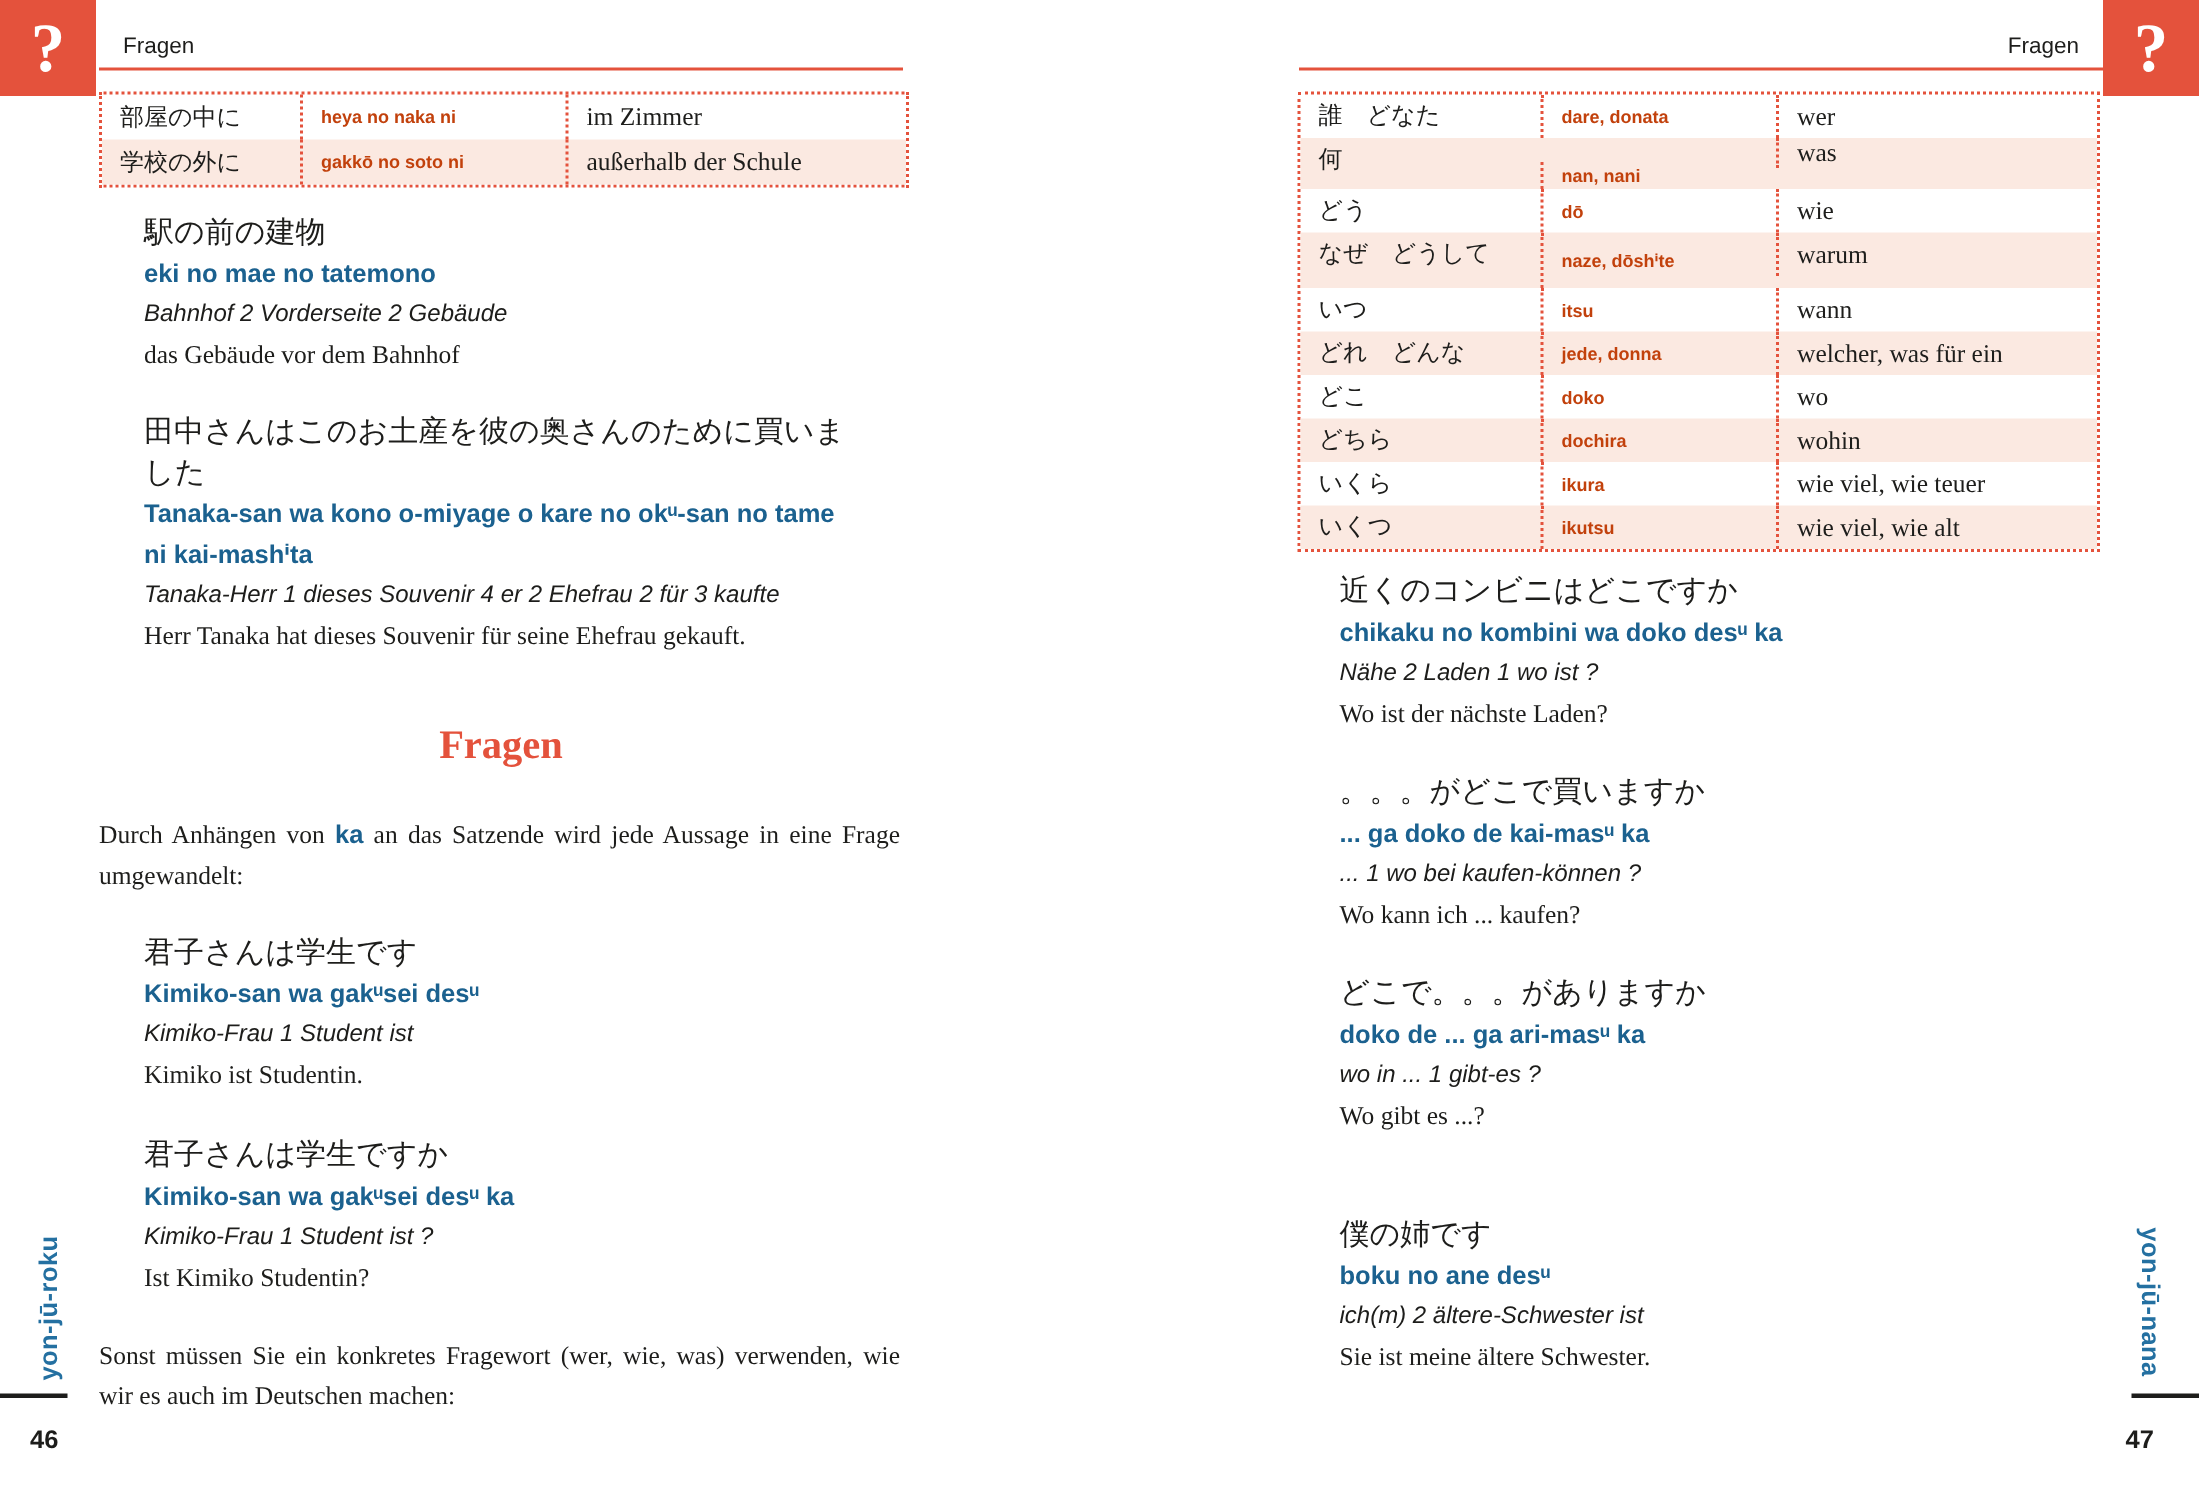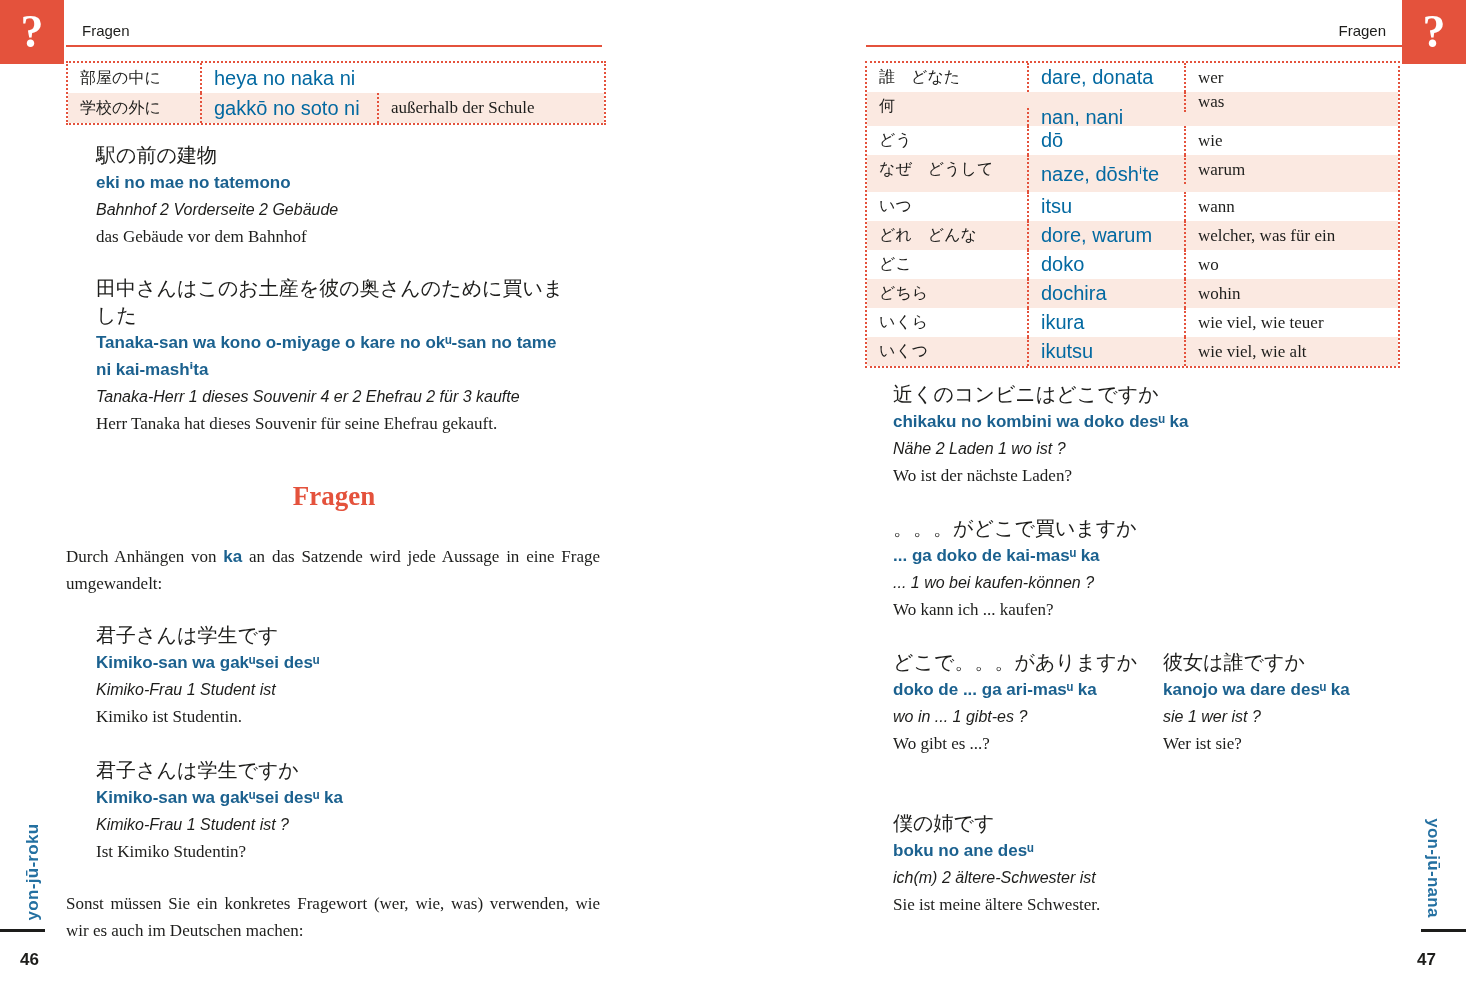--- a/index.html
+++ b/index.html
@@ -14,21 +14,21 @@
   .runhead{position:absolute;top:22px;font-size:15px;color:#1d1d1b;}
   .rule{position:absolute;top:45px;height:2px;background:#e4523c;}
 
   
   .tbl{position:absolute;border:2px dotted #e4523c;background:#ffffff;}
   .row{display:flex;}
   .row.alt{background:#fbe9e1;}
   .cell{display:flex;align-items:center;padding:0 12px;box-sizing:border-box;overflow:hidden;}
   .cell.c2,.cell.c3{border-left:2px dotted #e4523c;}
   .cell .jp-t{font-family:"Liberation Serif","DejaVu Serif",serif;font-size:16px;white-space:nowrap;}
-  .cell .ro-t{font-weight:normal;font-size:20px;color:#0369a1;white-space:nowrap;}
+  .cell .ro-t{font-weight:bold;font-size:12px;color:#c2410c;white-space:nowrap;}
   .cell .de-t{font-family:"Liberation Serif","DejaVu Serif",serif;font-size:17px;white-space:nowrap;}
 
   
   .block{position:absolute;}
   .block div{line-height:27px;}
   .jp{font-family:"Liberation Serif","DejaVu Serif",serif;font-size:20px;}
   .romaji{font-weight:bold;font-size:17px;color:#1b618f;}
   .gloss{font-style:italic;font-size:16px;color:#1d1d1b;}
   .de{font-family:"Liberation Serif","DejaVu Serif",serif;font-size:17px;}
 
@@ -59,20 +59,23 @@
   <div class="rule" style="left:66px;width:536px;"></div>
 
   <div class="tbl" style="left:66px;top:61px;width:536px;">
     <div class="row">
       <div class="cell c1" style="width:132px;height:30px;">
           <span class="jp-t">部屋の中に</span>
         </div>
       <div class="cell c2" style="width:177px;height:30px;">
           <span class="ro-t">heya no naka ni</span>
         </div>
+      <div class="cell c3" style="flex:1;height:30px;">
+          <span class="de-t">im Zimmer</span>
+        </div>
     </div>
     <div class="row alt">
       <div class="cell c1" style="width:132px;height:30px;">
           <span class="jp-t">学校の外に</span>
         </div>
       <div class="cell c2" style="width:177px;height:30px;">
           <span class="ro-t">gakkō no soto ni</span>
         </div>
       <div class="cell c3" style="flex:1;height:30px;">
           <span class="de-t">außerhalb der Schule</span>
@@ -180,21 +183,21 @@
         </div>
       <div class="cell c3" style="flex:1;height:29px;">
           <span class="de-t">wann</span>
         </div>
     </div>
     <div class="row alt">
       <div class="cell c1" style="width:160px;height:29px;">
           <span class="jp-t">どれ　どんな</span>
         </div>
       <div class="cell c2" style="width:157px;height:29px;">
-          <span class="ro-t">dore, warum</span>
+          <span class="ro-t">jede, donna</span>
         </div>
       <div class="cell c3" style="flex:1;height:29px;">
           <span class="de-t">welcher, was für ein</span>
         </div>
     </div>
     <div class="row">
       <div class="cell c1" style="width:160px;height:29px;">
           <span class="jp-t">どこ</span>
         </div>
       <div class="cell c2" style="width:157px;height:29px;">
@@ -253,26 +256,20 @@
     <div class="de">Wo kann ich ... kaufen?</div>
   </div>
 
   <div class="block" style="left:893px;top:649px;width:262px;">
     <div class="jp">どこで。。。がありますか</div>
     <div class="romaji">doko de ... ga ari-masᵘ ka</div>
     <div class="gloss">wo in ... 1 gibt-es ?</div>
     <div class="de">Wo gibt es ...?</div>
   </div>
 
-  <div class="block" style="left:1163px;top:649px;width:240px;">
-    <div class="jp">彼女は誰ですか</div>
-    <div class="romaji">kanojo wa dare desᵘ ka</div>
-    <div class="gloss">sie 1 wer ist ?</div>
-    <div class="de">Wer ist sie?</div>
-  </div>
 
   <div class="block" style="left:893px;top:810px;width:500px;">
     <div class="jp">僕の姉です</div>
     <div class="romaji">boku no ane desᵘ</div>
     <div class="gloss">ich(m) 2 ältere-Schwester ist</div>
     <div class="de">Sie ist meine ältere Schwester.</div>
   </div>
 
   <div class="vlabel cw" style="left:1333px;top:853px;">yon-jū-nana</div>
   <div class="footline" style="left:1421px;width:45px;"></div>

